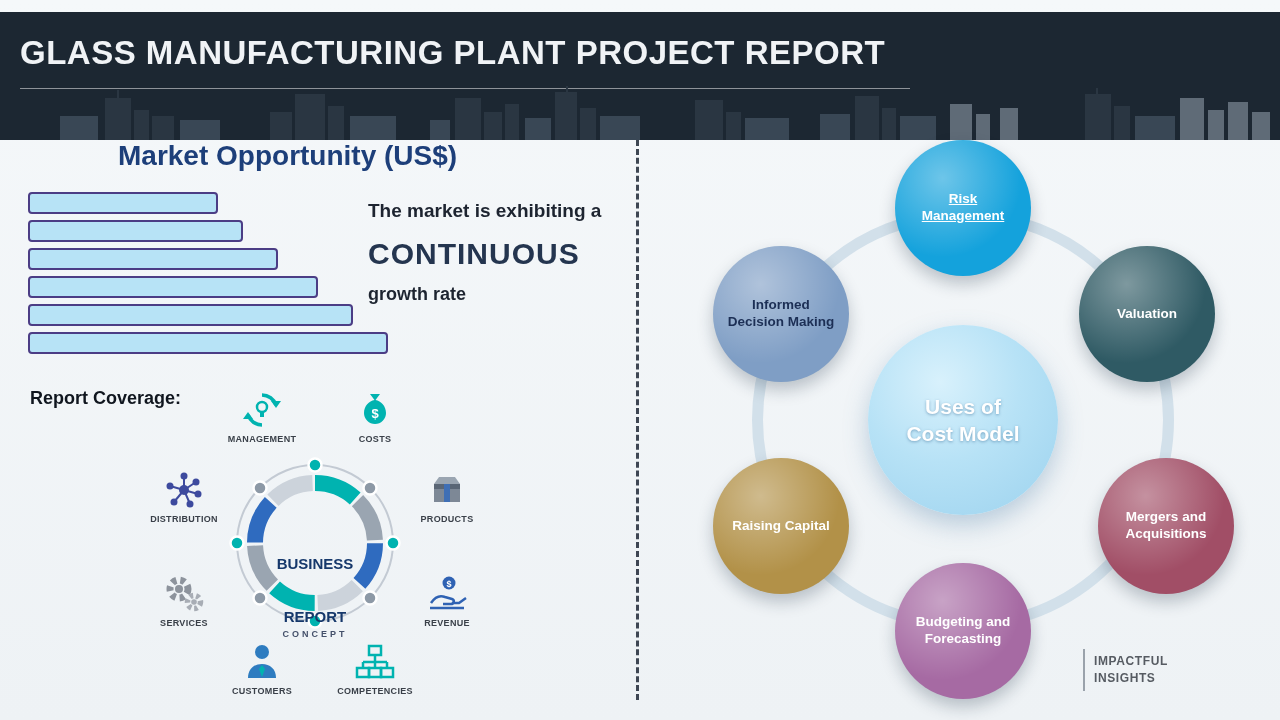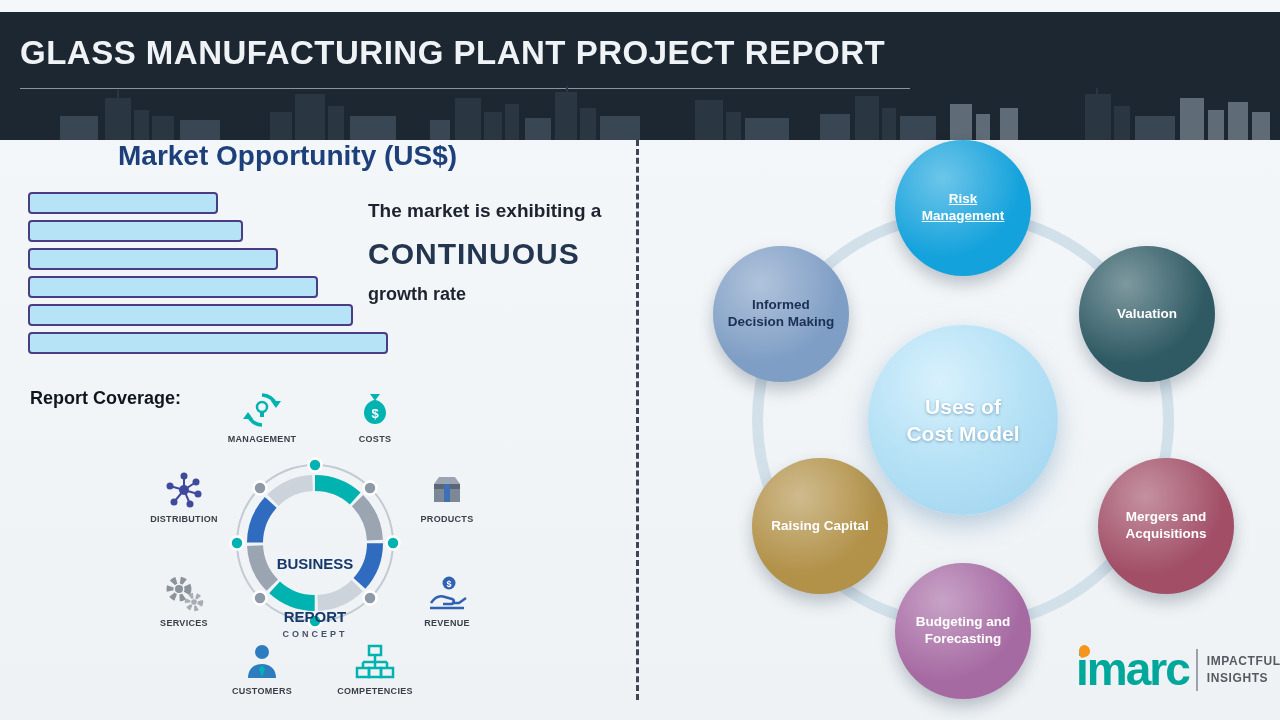--- a/index.html
+++ b/index.html
@@ -36,21 +36,21 @@
   .bml-0{left:214px;top:434px} .bml-1{left:327px;top:434px} .bml-2{left:136px;top:514px} .bml-3{left:399px;top:514px}
   .bml-4{left:136px;top:618px} .bml-5{left:399px;top:618px} .bml-6{left:214px;top:686px} .bml-7{left:327px;top:686px}
   
   .big-ring { position:absolute; left:752px; top:209px; width:422px; height:422px; border:11px solid #d2e0ea; border-radius:50%; box-sizing:border-box; }
   .node { position:absolute; width:136px; height:136px; border-radius:50%;
     display:flex; align-items:center; justify-content:center; text-align:center;
     box-shadow:0 8px 16px rgba(20,40,60,.25);
     background-image:radial-gradient(circle at 35% 28%, rgba(255,255,255,.38), rgba(255,255,255,0) 60%); }
   .node span { font-size:13.5px; font-weight:700; line-height:1.25; padding:0 13px; color:#fff; }
   .n0{left:895px;top:140px} .n1{left:1079px;top:246px} .n2{left:1098px;top:458px}
-  .n3{left:895px;top:563px} .n4{left:752px;top:458px} .n5{left:713px;top:246px}
+  .n3{left:895px;top:563px} .n4{left:713px;top:458px} .n5{left:713px;top:246px}
   .center-circle { position:absolute; left:868px; top:325px; width:190px; height:190px; border-radius:50%;
     background:radial-gradient(circle at 38% 30%, #d8f1fc 0%, #b7e2f6 45%, #9cd2ee 100%);
     display:flex; flex-direction:column; align-items:center; justify-content:center;
     box-shadow:0 10px 24px rgba(80,130,170,.35); }
   .center-circle div { color:#fff; font-size:21px; font-weight:800; line-height:1.3; text-shadow:0 1px 3px rgba(60,110,150,.55); }
   
   .logo { position:absolute; left:1076px; top:649px; display:flex; align-items:center; }
   .brand-wrap { position:relative; }
   .brand { font-size:46px; font-weight:800; line-height:.9; letter-spacing:-2px; }
   .flame { position:absolute; left:3px; top:-4px; width:11px; height:12px; border-radius:50% 50% 50% 2px; transform:rotate(-15deg); }
@@ -263,24 +263,20 @@
       <span style="color: rgb(28, 47, 85);">Informed Decision Making</span>
     </div>
 
     <div class="center-circle">
       <div>Uses of</div>
       <div>Cost Model</div>
     </div>
   </section>
 
   <div class="logo">
-    <div class="brand-wrap">
-      <span class="brand" style="color: rgb(0, 167, 154);">imarc</span>
-      <span class="flame" style="background-color: rgb(247, 148, 29);"></span>
-    </div>
     <div class="logo-sep"></div>
     <div class="tagline">
       <div>IMPACTFUL</div>
       <div>INSIGHTS</div>
     </div>
   </div>
 
 </div>
 
 </body></html>

